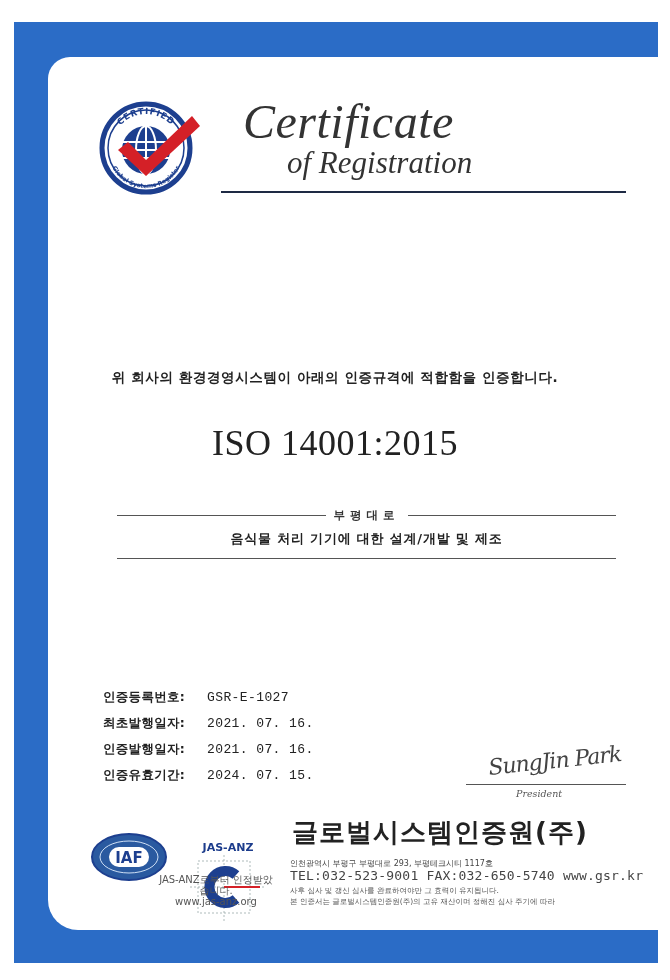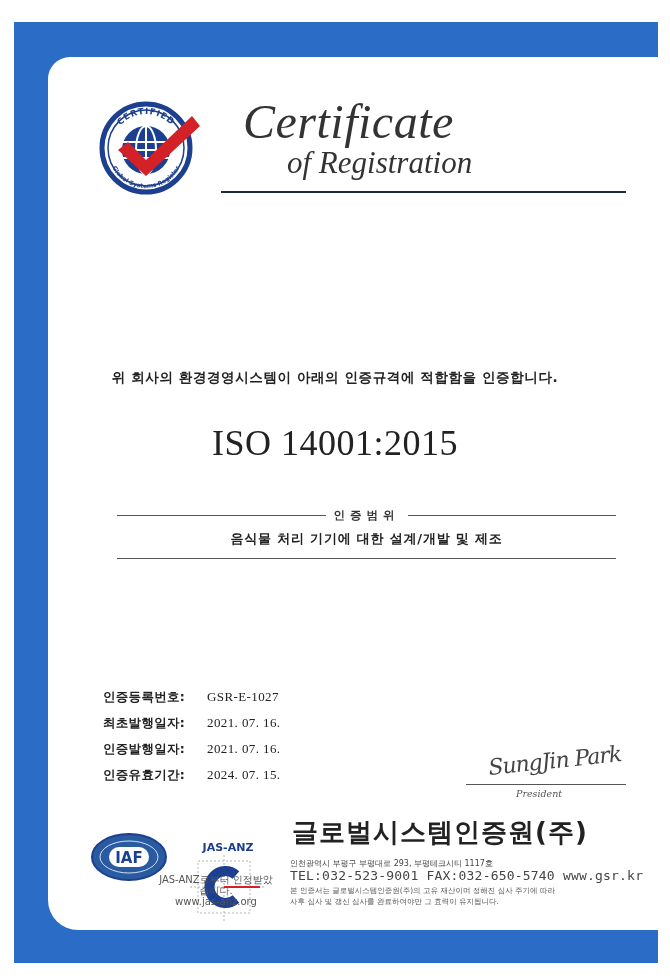--- a/index.html
+++ b/index.html
@@ -15,21 +15,21 @@
   .standard { left:0; width:670px; top:421px; text-align:center; font-family:"Liberation Serif", "DejaVu Serif", serif; font-size:36px; color:#222; letter-spacing:0.5px; line-height:44px; }
   .scope-wrap { left:117px; top:506px; width:499px; }
   .scope-head { display:flex; align-items:center; height:18px; }
   .scope-head .line { flex:1; height:1px; background:#555; }
   .scope-label { padding:0 8px; font-family:"DejaVu Sans", sans-serif; font-size:11.5px; font-weight:bold; color:#333; letter-spacing:5px; }
   .scope-text { text-align:center; margin-top:6px; font-family:"DejaVu Sans", sans-serif; font-size:13px; font-weight:bold; color:#222; letter-spacing:0.8px; }
   .scope-bottom { margin-top:10px; height:1px; background:#555; }
   .info { left:103px; top:684px; }
   .info-row { display:flex; height:26px; align-items:center; font-size:13px; color:#222; }
   .info-label { width:104px; font-family:"DejaVu Sans", sans-serif; font-weight:bold; font-size:12.5px; letter-spacing:0.3px; }
-  .info-value { font-family:Liberation Serif, serif; font-size:13px; letter-spacing:0.4px; }
+  .info-value { font-family:Liberation Mono, monospace; font-size:13px; letter-spacing:0.4px; }
   .sig { left:458px; top:748px; width:170px; height:58px; }
   .sig-line { position:absolute; left:8px; top:36px; width:160px; height:1px; background:#555; }
   .sig-name { position:absolute; left:30px; top:0px; font-family:"DejaVu Serif", serif; font-style:italic; font-size:22px; color:#444; transform:rotate(-6deg); white-space:nowrap; letter-spacing:-1px; }
   .sig-title { position:absolute; left:58px; top:40px; font-family:"DejaVu Serif", serif; font-style:italic; font-size:9.5px; color:#555; }
   .iaf { left:90px; top:832px; width:78px; height:50px; }
   .jas { left:186px; top:812px; width:84px; height:100px;margin-top:29px; }
   .jas-title { position:absolute; left:0; width:84px; top:0; text-align:center; font-family:"DejaVu Sans", sans-serif; font-weight:bold; font-size:11px; color:#1c3c8c; }
   .jas-note { left:156px; top:874px; width:120px; text-align:center; font-family:"DejaVu Sans", sans-serif; font-size:10px; line-height:11px; color:#555; }
   .company { left:292px; top:815px; font-family:"DejaVu Sans", sans-serif; font-weight:bold; font-size:26px; color:#222; letter-spacing:1px; white-space:nowrap; }
   .company-lines { left:290px; top:858px; font-family:"DejaVu Sans", sans-serif; font-size:8px; line-height:12px; color:#444; white-space:nowrap; }
@@ -69,21 +69,21 @@
 <div class="abs title-main">Certificate</div>
 <div class="abs title-sub">of Registration</div>
 <div class="abs title-rule"></div>
 
 <div class="abs statement">위 회사의 환경경영시스템이 아래의 인증규격에 적합함을 인증합니다.</div>
 <div class="abs standard">ISO 14001:2015</div>
 
 <div class="abs scope-wrap">
   <div class="scope-head">
     <div class="line"></div>
-    <span class="scope-label">인증범위</span>
+    <span class="scope-label">부평대로</span>
     <div class="line"></div>
   </div>
   <div class="scope-text">음식물 처리 기기에 대한 설계/개발 및 제조</div>
   <div class="scope-bottom"></div>
 </div>
 
 <div class="abs info">
   <div class="info-row">
     <span class="info-label">인증등록번호:</span>
     <span class="info-value">GSR-E-1027</span>
@@ -130,16 +130,16 @@
 <div class="abs jas-note">
   <div>JAS-ANZ로부터 인정받았습니다.</div>
   <div>www.jas-anz.org</div>
 </div>
 
 <div class="abs company">글로벌시스템인증원(주)</div>
 <div class="abs company-lines">
   <div>인천광역시 부평구 부평대로 293, 부평테크시티 1117호</div>
   <div class="mono">TEL:032-523-9001  FAX:032-650-5740  www.gsr.kr</div>
   <div class="notice">
+    <div>사후 심사 및 갱신 심사를 완료하여야만 그 효력이 유지됩니다.</div>
     <div>본 인증서는 글로벌시스템인증원(주)의 고유 재산이며 정해진 심사 주기에 따라</div>
-    <div>사후 심사 및 갱신 심사를 완료하여야만 그 효력이 유지됩니다.</div>
   </div>
 </div>
 
 </body></html>

